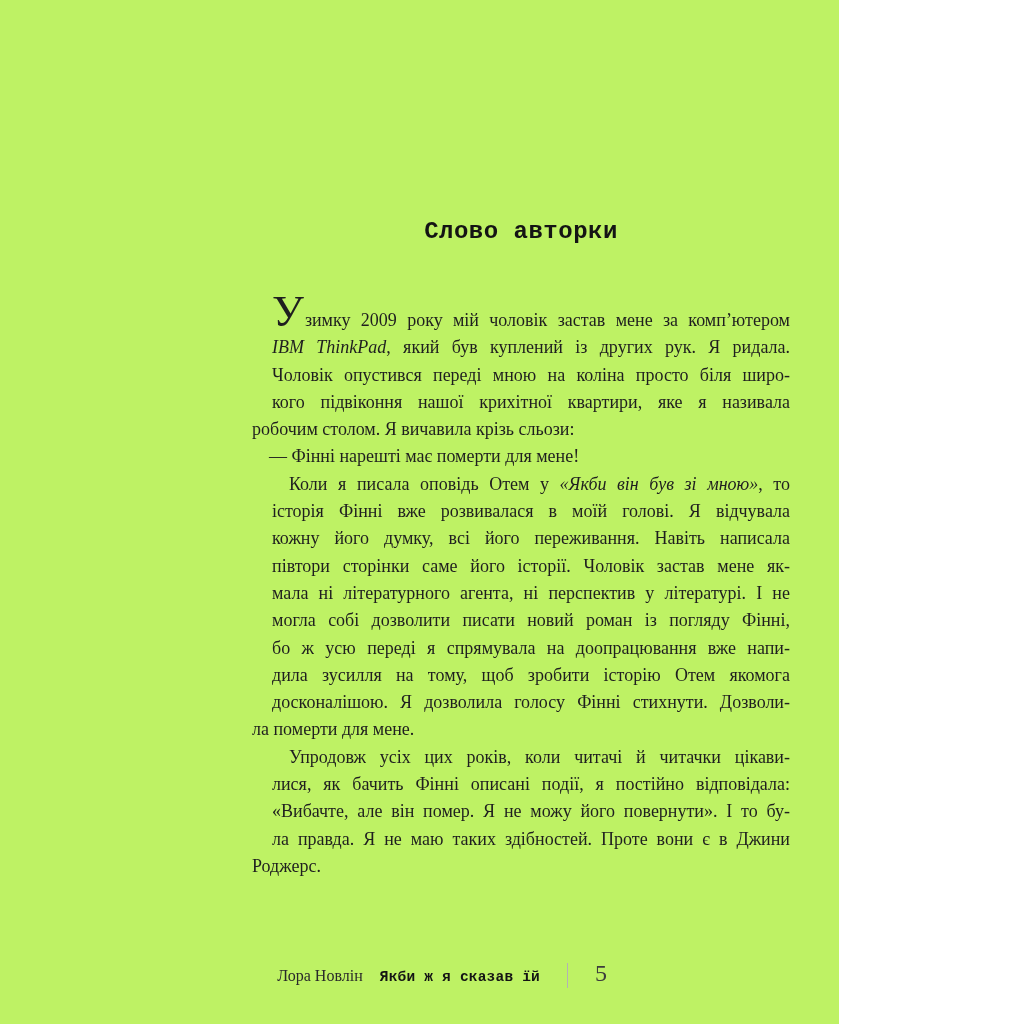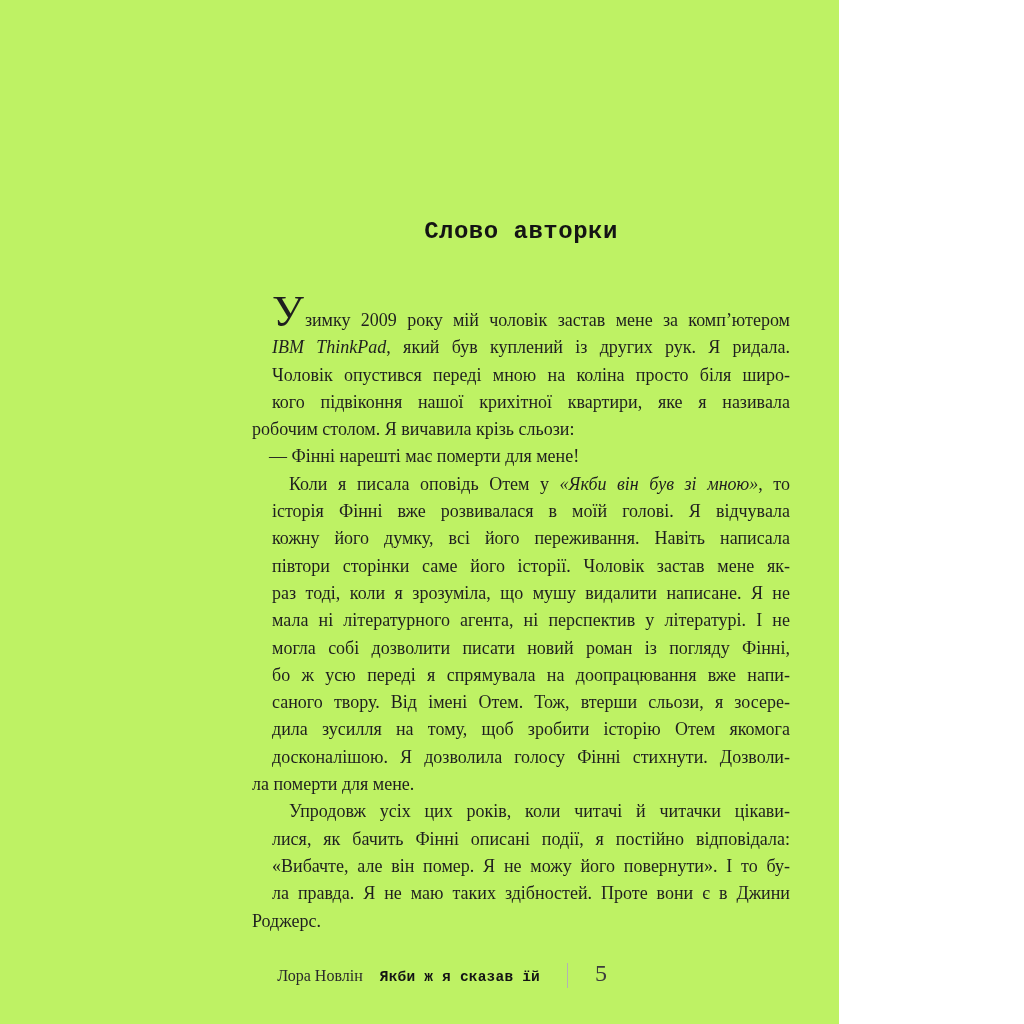--- a/index.html
+++ b/index.html
@@ -110,25 +110,23 @@
       <div class="line justify"><span class="dropcap">У</span><span>зимку 2009 року мій чоловік застав мене за комп’ютером</span></div>
       <div class="line justify"><span class="italic">IBM ThinkPad</span><span>, який був куплений із других рук. Я ридала.</span></div>
       <div class="line justify"><span>Чоловік опустився переді мною на коліна просто біля широ-</span></div>
       <div class="line justify"><span>кого підвіконня нашої крихітної квартири, яке я називала</span></div>
       <div class="line"><span>робочим столом. Я вичавила крізь сльози:</span></div>
       <div class="line indent"><span>— Фінні нарешті має померти для мене!</span></div>
       <div class="line justify indent"><span>Коли я писала оповідь Отем у </span><span class="italic">«Якби він був зі мною»</span><span>, то</span></div>
       <div class="line justify"><span>історія Фінні вже розвивалася в моїй голові. Я відчувала</span></div>
       <div class="line justify"><span>кожну його думку, всі його переживання. Навіть написала</span></div>
       <div class="line justify"><span>півтори сторінки саме його історії. Чоловік застав мене як-</span></div>
-      <div class="line justify"><span>раз тоді, коли я зрозуміла, що мушу видалити написане. Я не</span></div>
       <div class="line justify"><span>мала ні літературного агента, ні перспектив у літературі. І не</span></div>
       <div class="line justify"><span>могла собі дозволити писати новий роман із погляду Фінні,</span></div>
       <div class="line justify"><span>бо ж усю переді я спрямувала на доопрацювання вже напи-</span></div>
-      <div class="line justify"><span>саного твору. Від імені Отем. Тож, втерши сльози, я зосере-</span></div>
       <div class="line justify"><span>дила зусилля на тому, щоб зробити історію Отем якомога</span></div>
       <div class="line justify"><span>досконалішою. Я дозволила голосу Фінні стихнути. Дозволи-</span></div>
       <div class="line"><span>ла померти для мене.</span></div>
       <div class="line justify indent"><span>Упродовж усіх цих років, коли читачі й читачки цікави-</span></div>
       <div class="line justify"><span>лися, як бачить Фінні описані події, я постійно відповідала:</span></div>
       <div class="line justify"><span>«Вибачте, але він помер. Я не можу його повернути». І то бу-</span></div>
       <div class="line justify"><span>ла правда. Я не маю таких здібностей. Проте вони є в Джини</span></div>
       <div class="line"><span>Роджерс.</span></div>
     </div>
 

